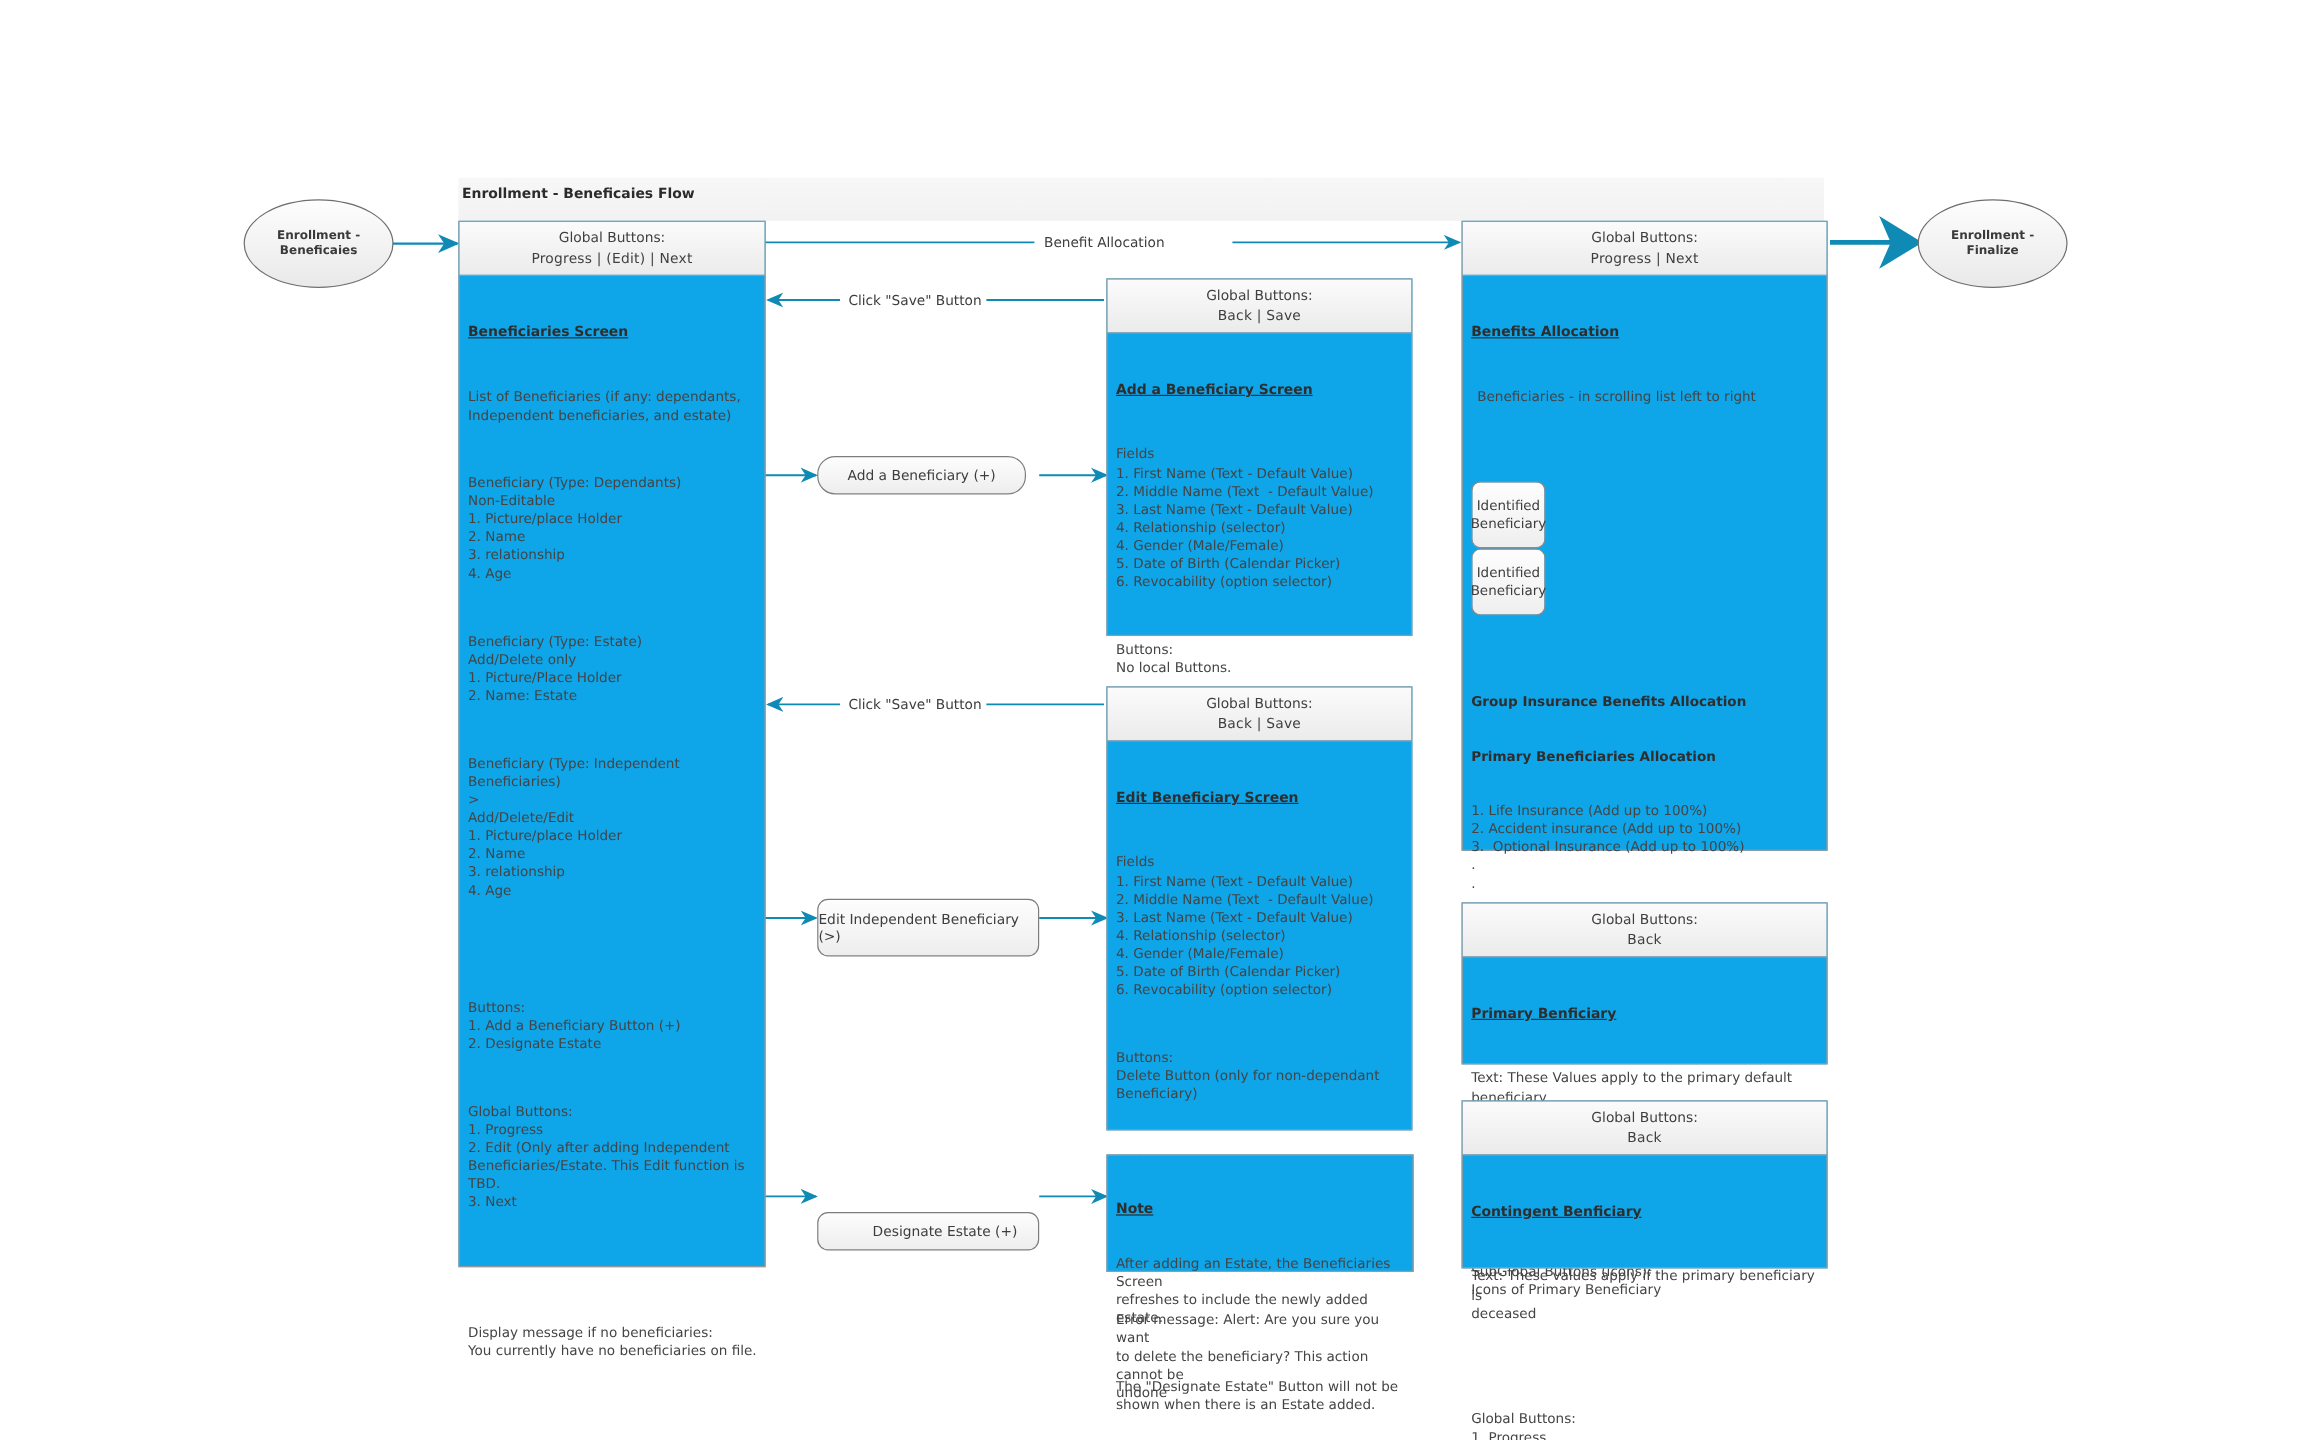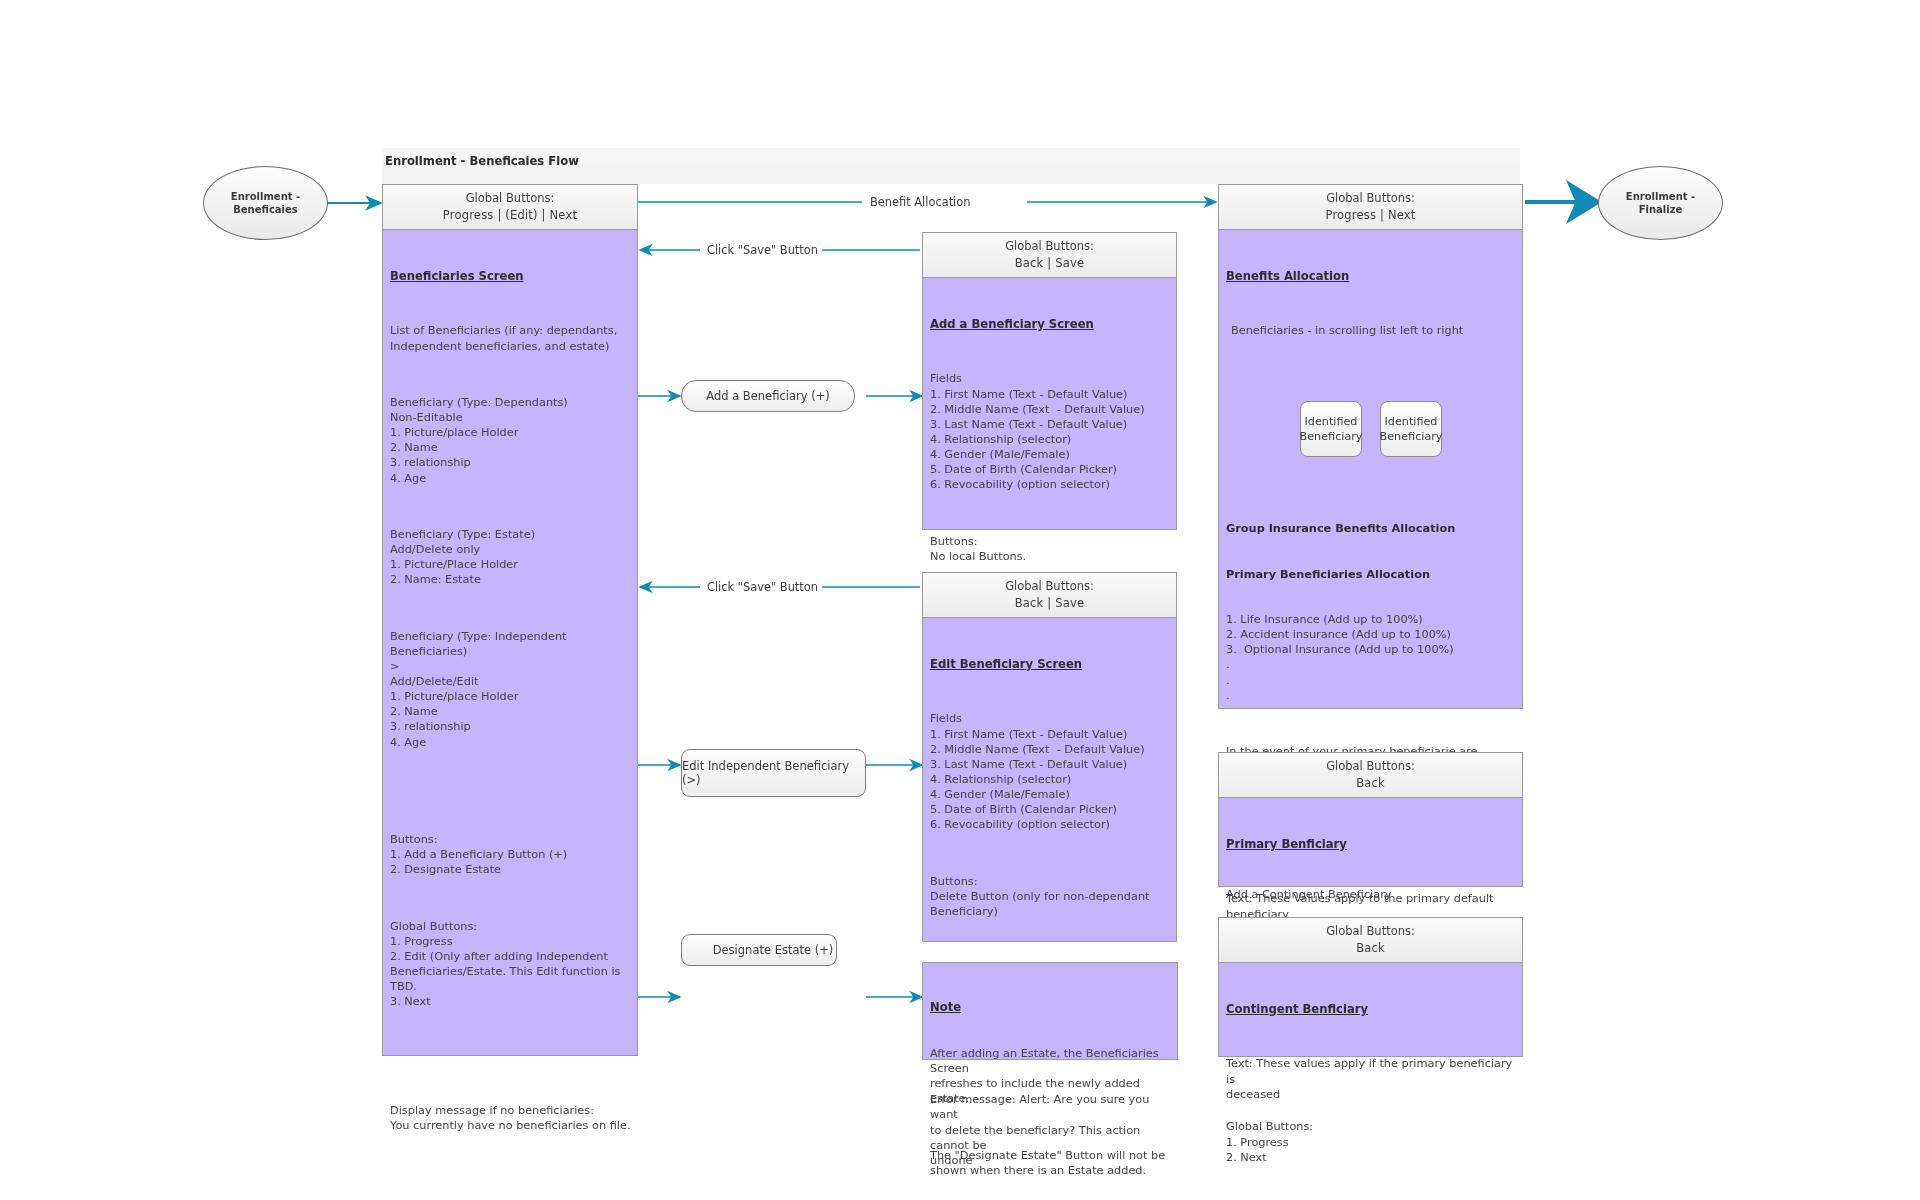--- a/index.html
+++ b/index.html
@@ -34,21 +34,21 @@
     text-align: center;
     font-weight: bold;
     font-size: 10px;
     color: #3a3a3a;
     line-height: 1.35;
     box-sizing: border-box;
   }
 
   
   .panel {
-    background: #c4b5fd;
+    background: #0ea5e9;
     border: 1px solid #9a9a9a;
     box-sizing: border-box;
   }
   .panel-header {
     background: linear-gradient(to bottom, #fbfbfb 0%, #f3f3f3 50%, #ebebeb 100%);
     border-bottom: 1px solid #9a9a9a;
     text-align: center;
     font-size: 11.5px;
     color: #3f3f3f;
     padding: 5px 4px 6px 4px;
@@ -219,21 +219,21 @@
   <div class="abs edge-label" style="left:866px; top:195px;">Benefit Allocation</div>
 
   <div class="abs edge-label" style="left:703px; top:243px;">Click "Save" Button</div>
 
   <div class="abs edge-label" style="left:703px; top:580px;">Click "Save" Button</div>
 
   <div class="abs action-node" style="left:681px; top:380px; width:174px; height:32px;border-radius:15px;">Add a Beneficiary (+)</div>
 
   <div class="abs action-node" style="left:681px; top:749px; width:185px; height:48px;">Edit Independent Beneficiary (&gt;)</div>
 
-  <div class="abs action-node" style="left:681px; top:934px; width:156px; height:32px;padding-left:28px;">Designate Estate (+)</div>
+  <div class="abs action-node" style="left:681px; top:1010px; width:185px; height:32px;padding-left:28px;">Designate Estate (+)</div>
 
   <div class="abs panel" style="left:922px; top:232px; width:255px; height:298px;">
     <div class="panel-header">
       <div>Global Buttons:</div>
       <div class="hdr-line2">Back     |     Save</div>
     </div>
     <div class="panel-body">
       <span class="panel-title">Add a Beneficiary Screen</span>
       <span class="block">Fields
 1. First Name (Text - Default Value)
@@ -293,21 +293,21 @@
 
   <div class="abs panel" style="left:1218px; top:184px; width:305px; height:525px;">
     <div class="panel-header">
       <div>Global Buttons:</div>
       <div class="hdr-line2">Progress     |     Next</div>
     </div>
     <div class="panel-body">
       <span class="panel-title">Benefits Allocation</span>
       <span class="block" style="padding-left:5px;">Beneficiaries - in scrolling list left to right</span>
 
-      <div style="display:flex; gap:18px; justify-content:center; margin:17px 0 19px 0;">
+      <div style="display:flex; justify-content:center; margin:17px 0 19px 0;flex-direction:column;">
         <div class="ident-box" style="width:62px; height:56px; white-space:pre-line;">Identified
 Beneficiary</div>
         <div class="ident-box" style="width:62px; height:56px; white-space:pre-line;">Identified
 Beneficiary</div>
       </div>
 
       <span class="block bold">Group Insurance Benefits Allocation</span>
       <span class="block bold">Primary Beneficiaries Allocation</span>
       <span class="block">1. Life Insurance (Add up to 100%)
 2. Accident insurance (Add up to 100%)

